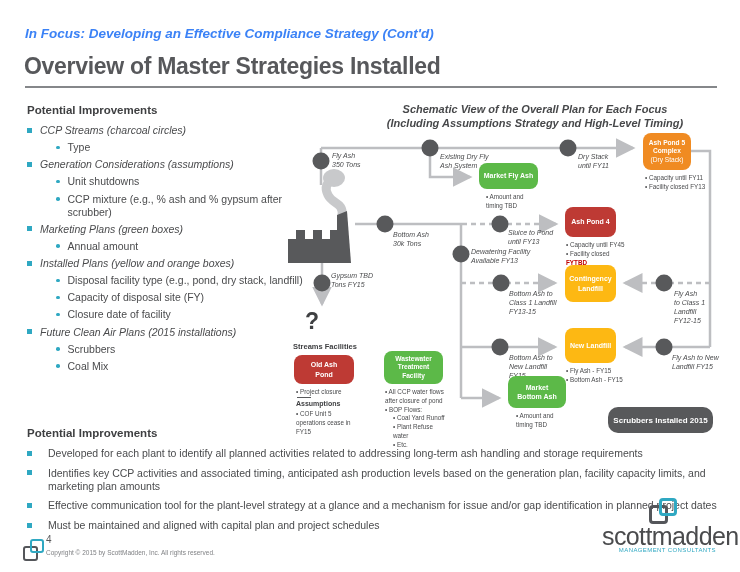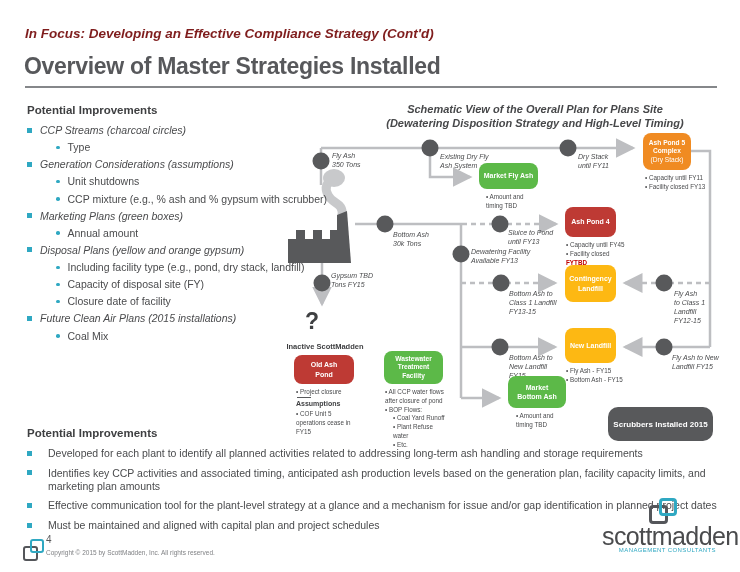--- a/index.html
+++ b/index.html
@@ -1,20 +1,20 @@
 <!DOCTYPE html>
 <html><head>
 <meta charset="utf-8">
 <style>
   html,body{margin:0;padding:0;background:#fff;}
   .slide{position:relative;width:740px;height:572px;background:#fff;overflow:hidden;
          font-family:"Liberation Sans","DejaVu Sans",sans-serif;color:#4A4B4D;}
   .abs{position:absolute;}
   
-  .kicker{left:25px;top:26px;width:600px;font-size:13.5px;font-weight:bold;font-style:italic;color:#7f1d1d;}
+  .kicker{left:25px;top:26px;width:600px;font-size:13.5px;font-weight:bold;font-style:italic;color:#3b82f6;}
   .title{left:24px;top:53px;width:680px;font-size:23px;font-weight:bold;color:#57585B;letter-spacing:-0.3px;}
   .rule{left:25px;top:86px;width:692px;height:2px;background:#85878A;}
   
   .panel-heading{font-size:11.5px;font-weight:bold;color:#3E3F41;margin-bottom:8px;}
   .left-panel{left:27px;top:104px;width:300px;}
   .bottom-panel{left:27px;top:427px;width:700px;}
   .li{display:flex;gap:8px;margin-bottom:4px;font-size:10.5px;line-height:1.25;}
   .li .sq{flex:0 0 auto;width:5px;height:5px;background:#2FA8C2;margin-top:3.5px;}
   .li .dot{flex:0 0 auto;width:3.5px;height:3.5px;border-radius:50%;background:#2FA8C2;margin-top:4.5px;}
   .li.l1 span.txt{font-style:italic;}
@@ -93,22 +93,22 @@
       <circle cx="461" cy="254" r="8.5"></circle>
       <circle cx="501" cy="283" r="8.5"></circle>
       <circle cx="500" cy="347" r="8.5"></circle>
       <circle cx="664" cy="283" r="8.5"></circle>
       <circle cx="664" cy="347" r="8.5"></circle>
       <circle cx="322" cy="283" r="8.5"></circle>
     </g>
   </svg>
 
   <div class="abs dg-title">
-    <div>Schematic View of the Overall Plan for Plans Site</div>
-    <div>(Dewatering Disposition Strategy and High-Level Timing)</div>
+    <div>Schematic View of the Overall Plan for Each Focus</div>
+    <div>(Including Assumptions Strategy and High-Level Timing)</div>
   </div>
 
   <div class="lbl" style="left:332px;top:151px;width:42px">Fly Ash
 350 Tons</div>
   <div class="lbl" style="left:440px;top:152px;width:60px">Existing Dry Fly
 Ash System</div>
   <div class="lbl" style="left:578px;top:152px;width:46px">Dry Stack
 until FY11</div>
   <div class="lbl" style="left:393px;top:230px;width:48px">Bottom Ash
 30k Tons</div>
@@ -184,36 +184,36 @@
   </div>
   <div class="notes" style="left:385px;top:388px;width:64px">
     <div class="note">All CCP water flows after closure of pond</div>
     <div class="note">BOP Flows:</div>
     <div class="subnote">Coal Yard Runoff</div>
     <div class="subnote">Plant Refuse water</div>
     <div class="subnote">Etc.</div>
   </div>
 
   <div class="abs qmark">?</div>
-  <div class="abs inactive-lbl">Inactive ScottMadden</div>
+  <div class="abs inactive-lbl">Streams Facilities</div>
 
   <div class="node" style="left:294px;top:355px;width:60px;height:29px;background:#BE3A34">
     <span class="pre">Old Ash
 Pond</span>
   </div>
   <div class="notes" style="left:296px;top:388px;width:60px">
     <div class="note">Project closure</div>
   </div>
   <div class="abs divider"></div>
   <div class="abs assump-h">Assumptions</div>
   <div class="notes" style="left:296px;top:410px;width:62px">
     <div class="note">COF Unit 5 operations cease in FY15</div>
   </div>
 
-  <div class="abs pill" style="left:608px;top:407px;width:105px;height:34px">Scrubbers Installed 2015</div>
+  <div class="abs pill" style="left:608px;top:407px;width:105px;height:26px">Scrubbers Installed 2015</div>
 
   <div class="abs bottom-panel">
     <div class="panel-heading">Potential Improvements</div>
     <div class="li">
         <span class="sq"></span>
         <span class="txt">Developed for each plant to identify all planned activities related to addressing long-term ash handling and storage requirements</span>
       </div>
     <div class="li">
         <span class="sq"></span>
         <span class="txt">Identifies key CCP activities and associated timing, anticipated ash production levels based on the generation plan, facility capacity limits, and marketing plan amounts</span>
@@ -243,52 +243,56 @@
     <div class="li l1">
         <span class="sq"></span>
         <span class="txt">Generation Considerations (assumptions)</span>
       </div>
     <div class="li l2">
         <span class="dot"></span>
         <span>Unit shutdowns</span>
       </div>
     <div class="li l2">
         <span class="dot"></span>
-        <span>CCP mixture (e.g., % ash and % gypsum with scrubber)</span>
+        <span>CCP mixture (e.g., % ash and % gypsum after scrubber)</span>
       </div>
 
     <div class="li l1">
         <span class="sq"></span>
         <span class="txt">Marketing Plans (green boxes)</span>
       </div>
     <div class="li l2">
         <span class="dot"></span>
         <span>Annual amount</span>
       </div>
 
     <div class="li l1">
         <span class="sq"></span>
-        <span class="txt">Disposal Plans (yellow and orange gypsum)</span>
-      </div>
-    <div class="li l2">
-        <span class="dot"></span>
-        <span>Including facility type (e.g., pond, dry stack, landfill)</span>
+        <span class="txt">Installed Plans (yellow and orange boxes)</span>
+      </div>
+    <div class="li l2">
+        <span class="dot"></span>
+        <span>Disposal facility type (e.g., pond, dry stack, landfill)</span>
       </div>
     <div class="li l2">
         <span class="dot"></span>
         <span>Capacity of disposal site (FY)</span>
       </div>
     <div class="li l2">
         <span class="dot"></span>
         <span>Closure date of facility</span>
       </div>
 
     <div class="li l1">
         <span class="sq"></span>
         <span class="txt">Future Clean Air Plans (2015 installations)</span>
+      </div>
+    <div class="li l2">
+        <span class="dot"></span>
+        <span>Scrubbers</span>
       </div>
     <div class="li l2">
         <span class="dot"></span>
         <span>Coal Mix</span>
       </div>
   </div>
 
   <div class="sqicon" style="left:23px;top:546px;width:11px;height:11px;border:2.5px solid #54565A"></div>
   <div class="sqicon" style="left:30px;top:539px;width:10px;height:10px;border:2.5px solid #2FA8C2"></div>
   <div class="abs pgnum">4</div>

